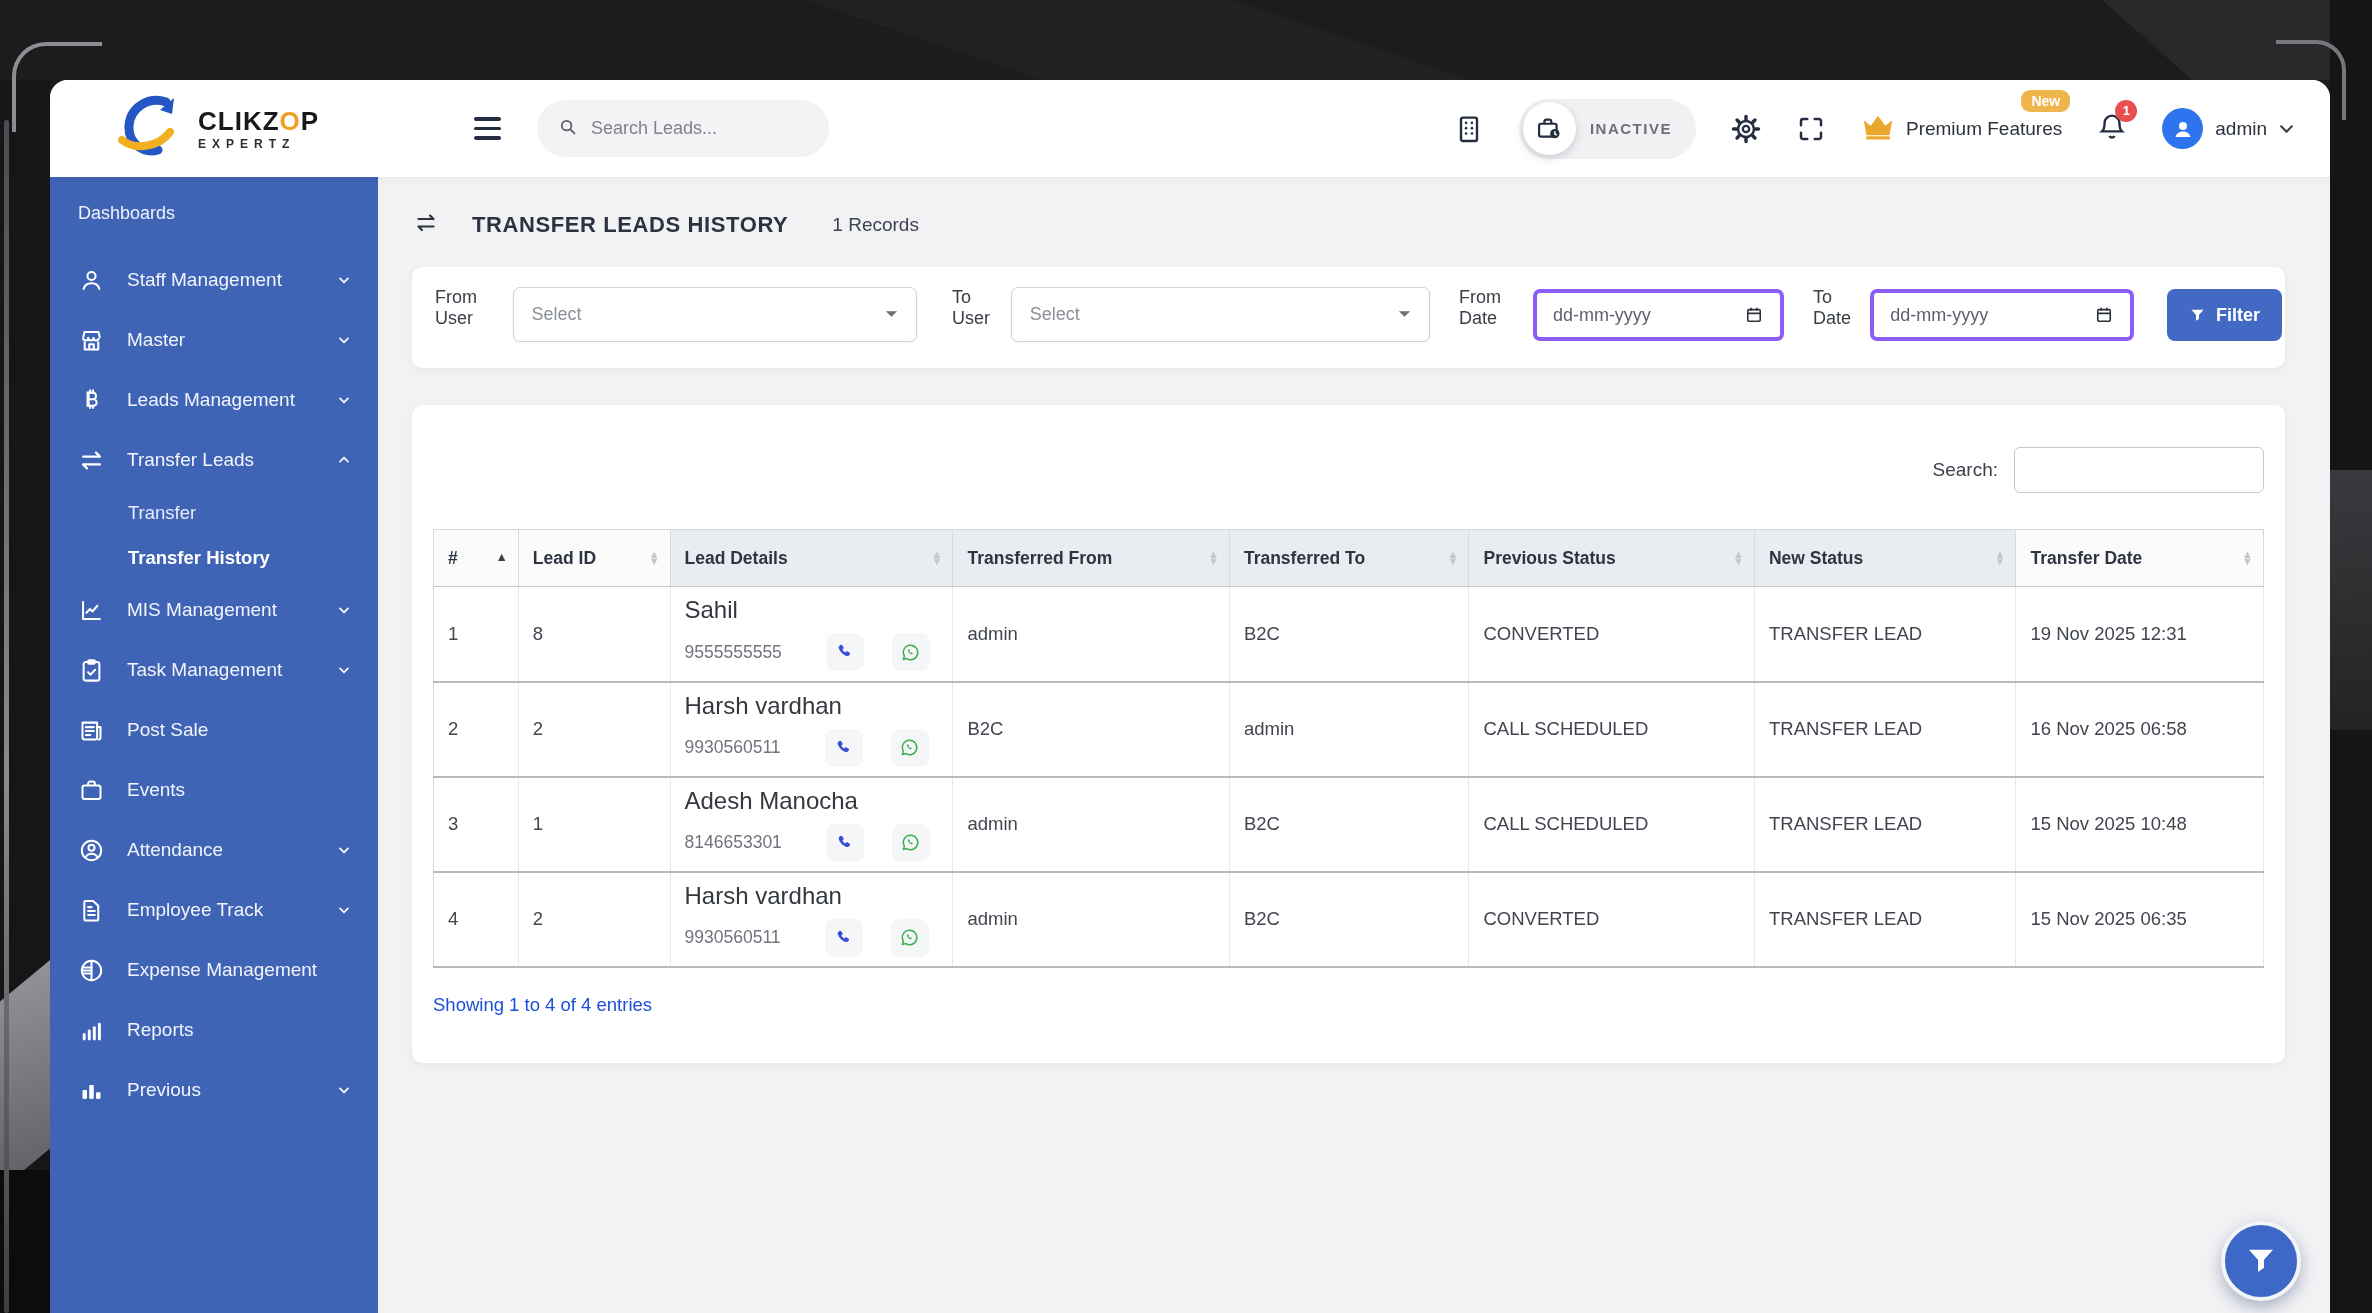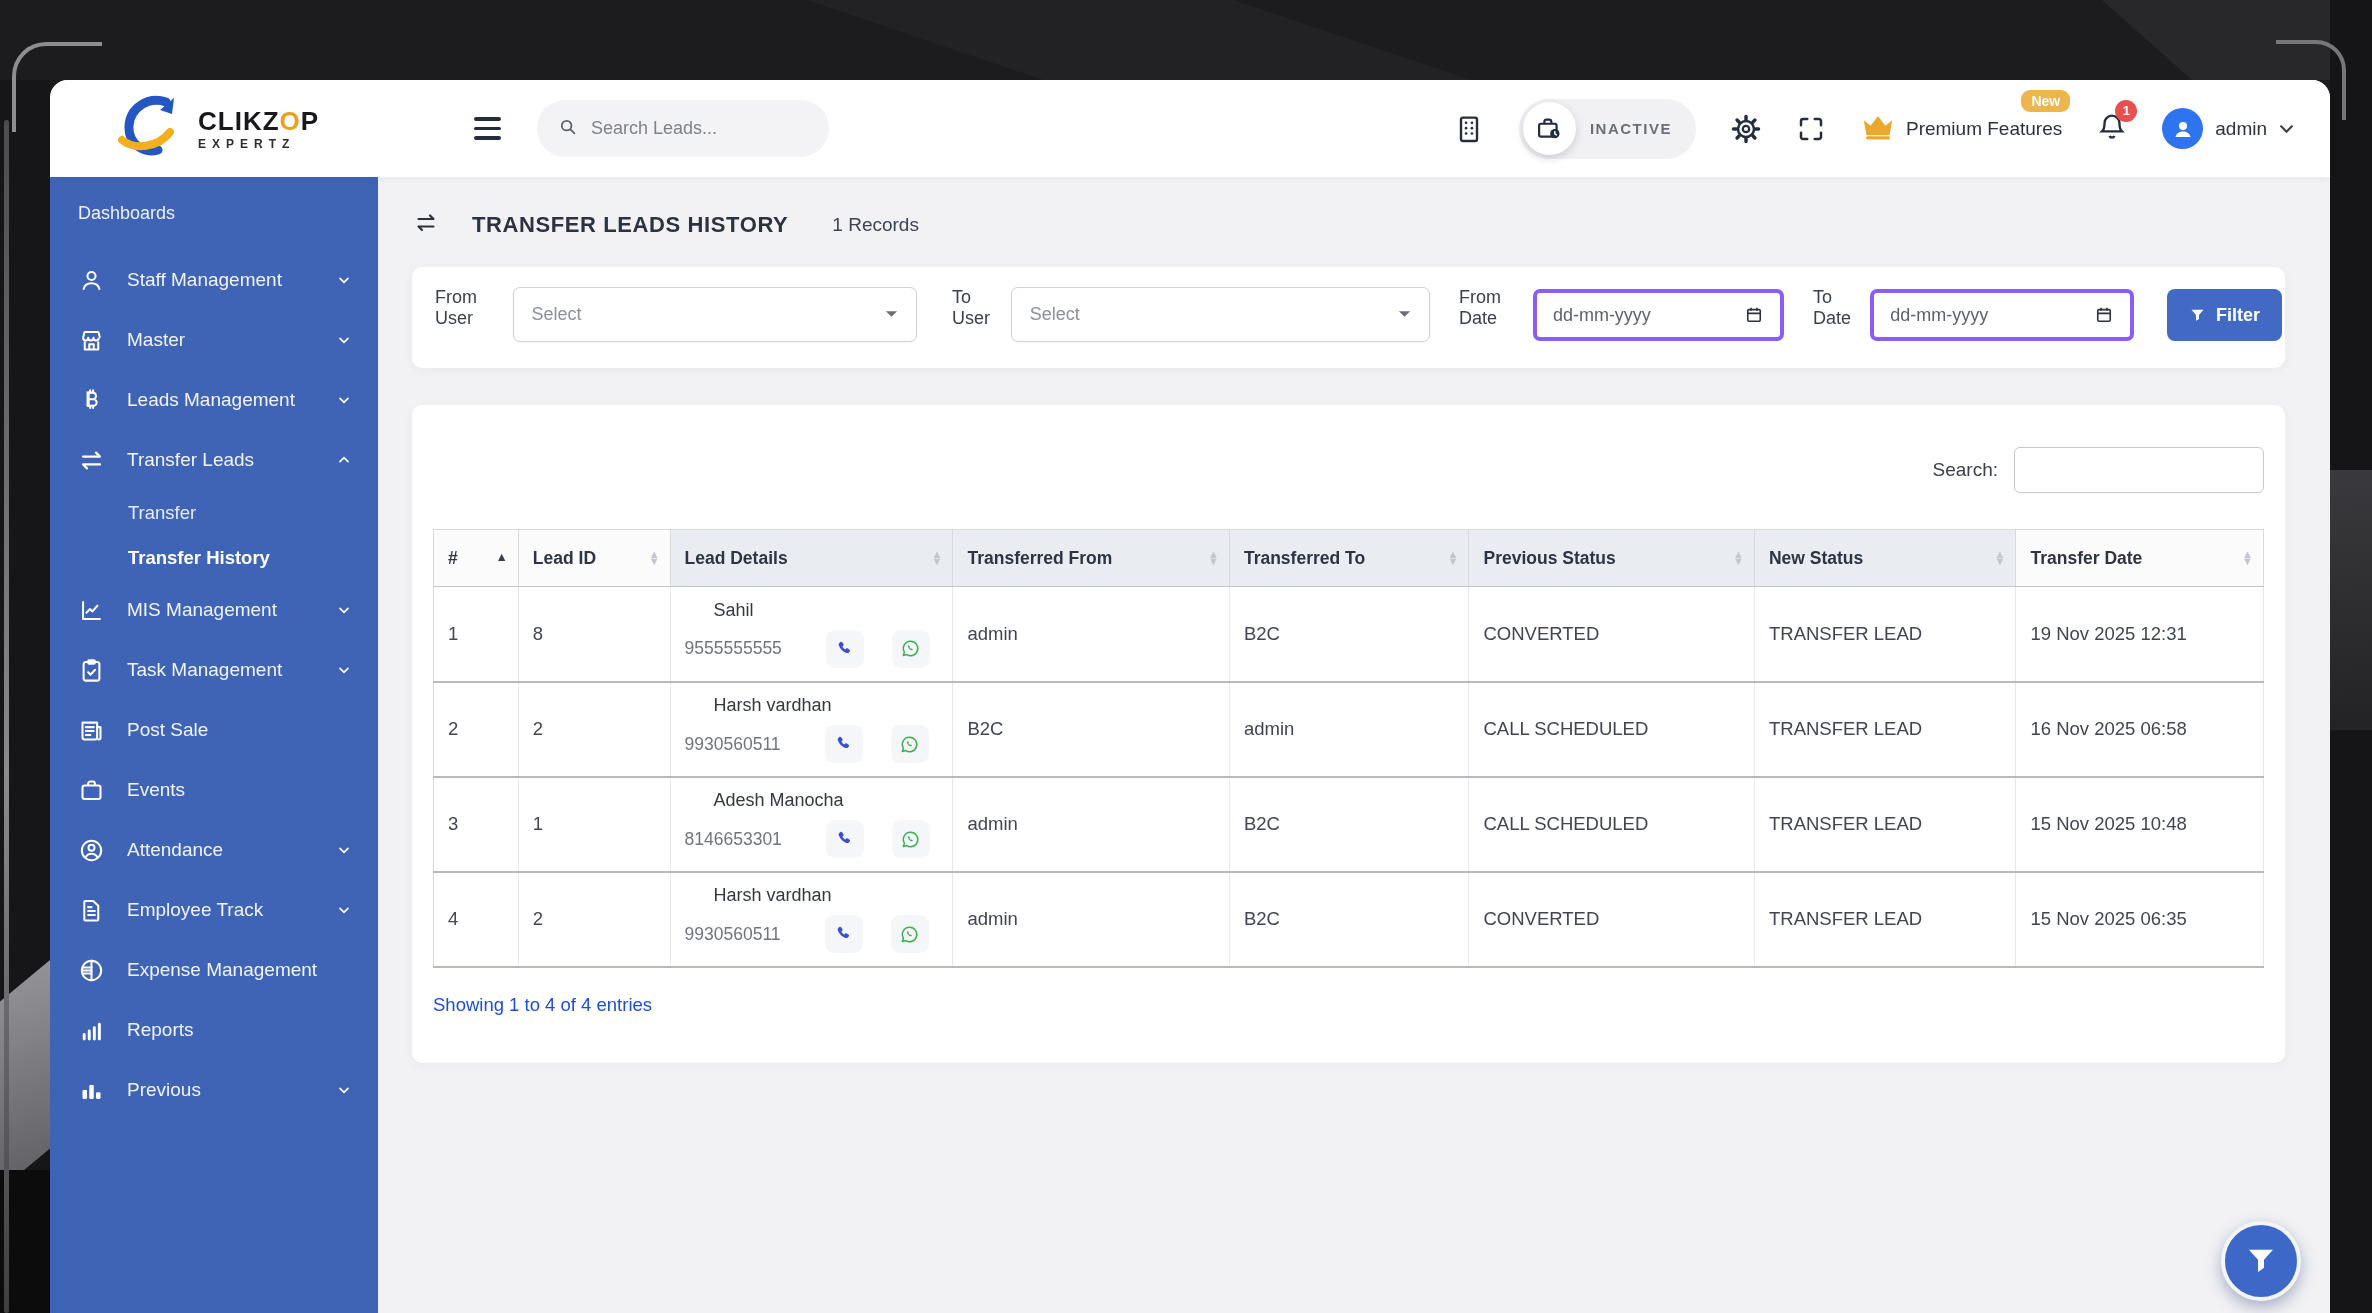--- a/index.html
+++ b/index.html
@@ -109,21 +109,21 @@
   table.grid { width:100%; border-collapse:collapse; margin-top:36px; border:1px solid #d8d9dc; }
   table.grid th { background:#e9ecf1; font-size:17.5px; font-weight:bold; color:#2e3542; text-align:left;
     padding:0 14px; height:57px; border-right:1px solid #d8d9dc; border-bottom:1px solid #c5c6ca;
     cursor:pointer; position:relative; }
   table.grid th.white { background:#fbfbfc; }
   .sorticons { position:absolute; right:10px; top:50%; transform:translateY(-50%); display:flex;
     flex-direction:column; line-height:.62; font-size:11px; color:#c3c6cd; }
   th.sorted .sorticons { color:#39404e; font-size:12.5px; }
   table.grid td { font-size:18.5px; color:#40454f; padding:0 14px; height:95px;
     border-right:1px solid #e7e8ea; border-bottom:2px solid #b8b9bd; background:#fff; }
-  .lead-name { font-size:18px; color:#33383f; margin-bottom:9px;margin-left:29px; }
+  .lead-name { font-size:24px; color:#33383f; margin-bottom:9px; }
   .lead-phone-row { display:flex; align-items:center; gap:28px; }
   .lead-phone { font-size:17.5px; color:#70747d; margin-right:16px; }
   .mini-btn { width:38px; height:38px; border-radius:9px; background:#f5f6f8; display:flex;
     align-items:center; justify-content:center; cursor:pointer; }
   .tfoot-text { margin-top:26px; font-size:18.5px; color:#1d4ed8; }
 
   .fab { position:absolute; right:29px; bottom:12px; width:80px; height:80px; border-radius:50%;
     background:#3e68c8; border:4px solid #f3f4f6; display:flex; align-items:center; justify-content:center;
     box-shadow:0 6px 16px rgba(30,50,110,.35); cursor:pointer; z-index:20; }
 </style>

